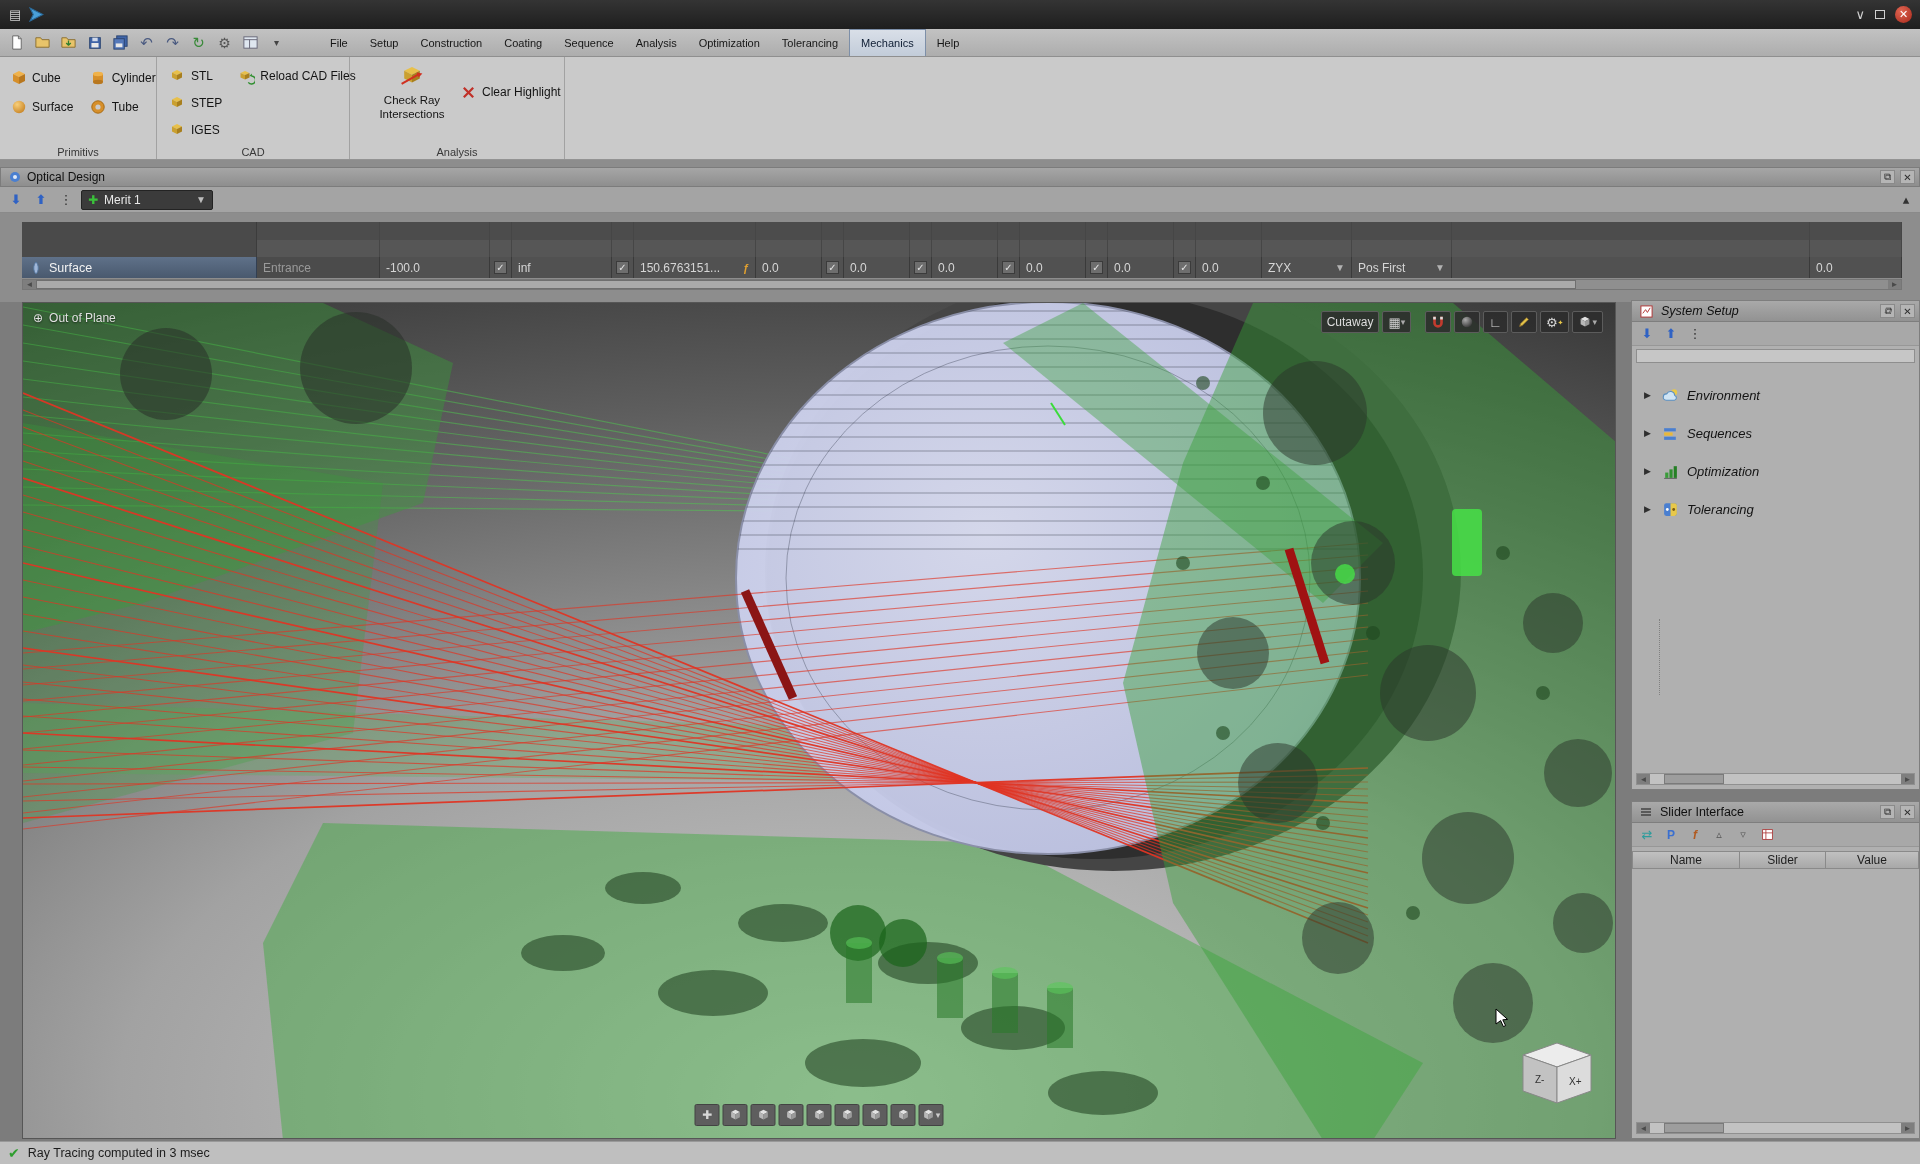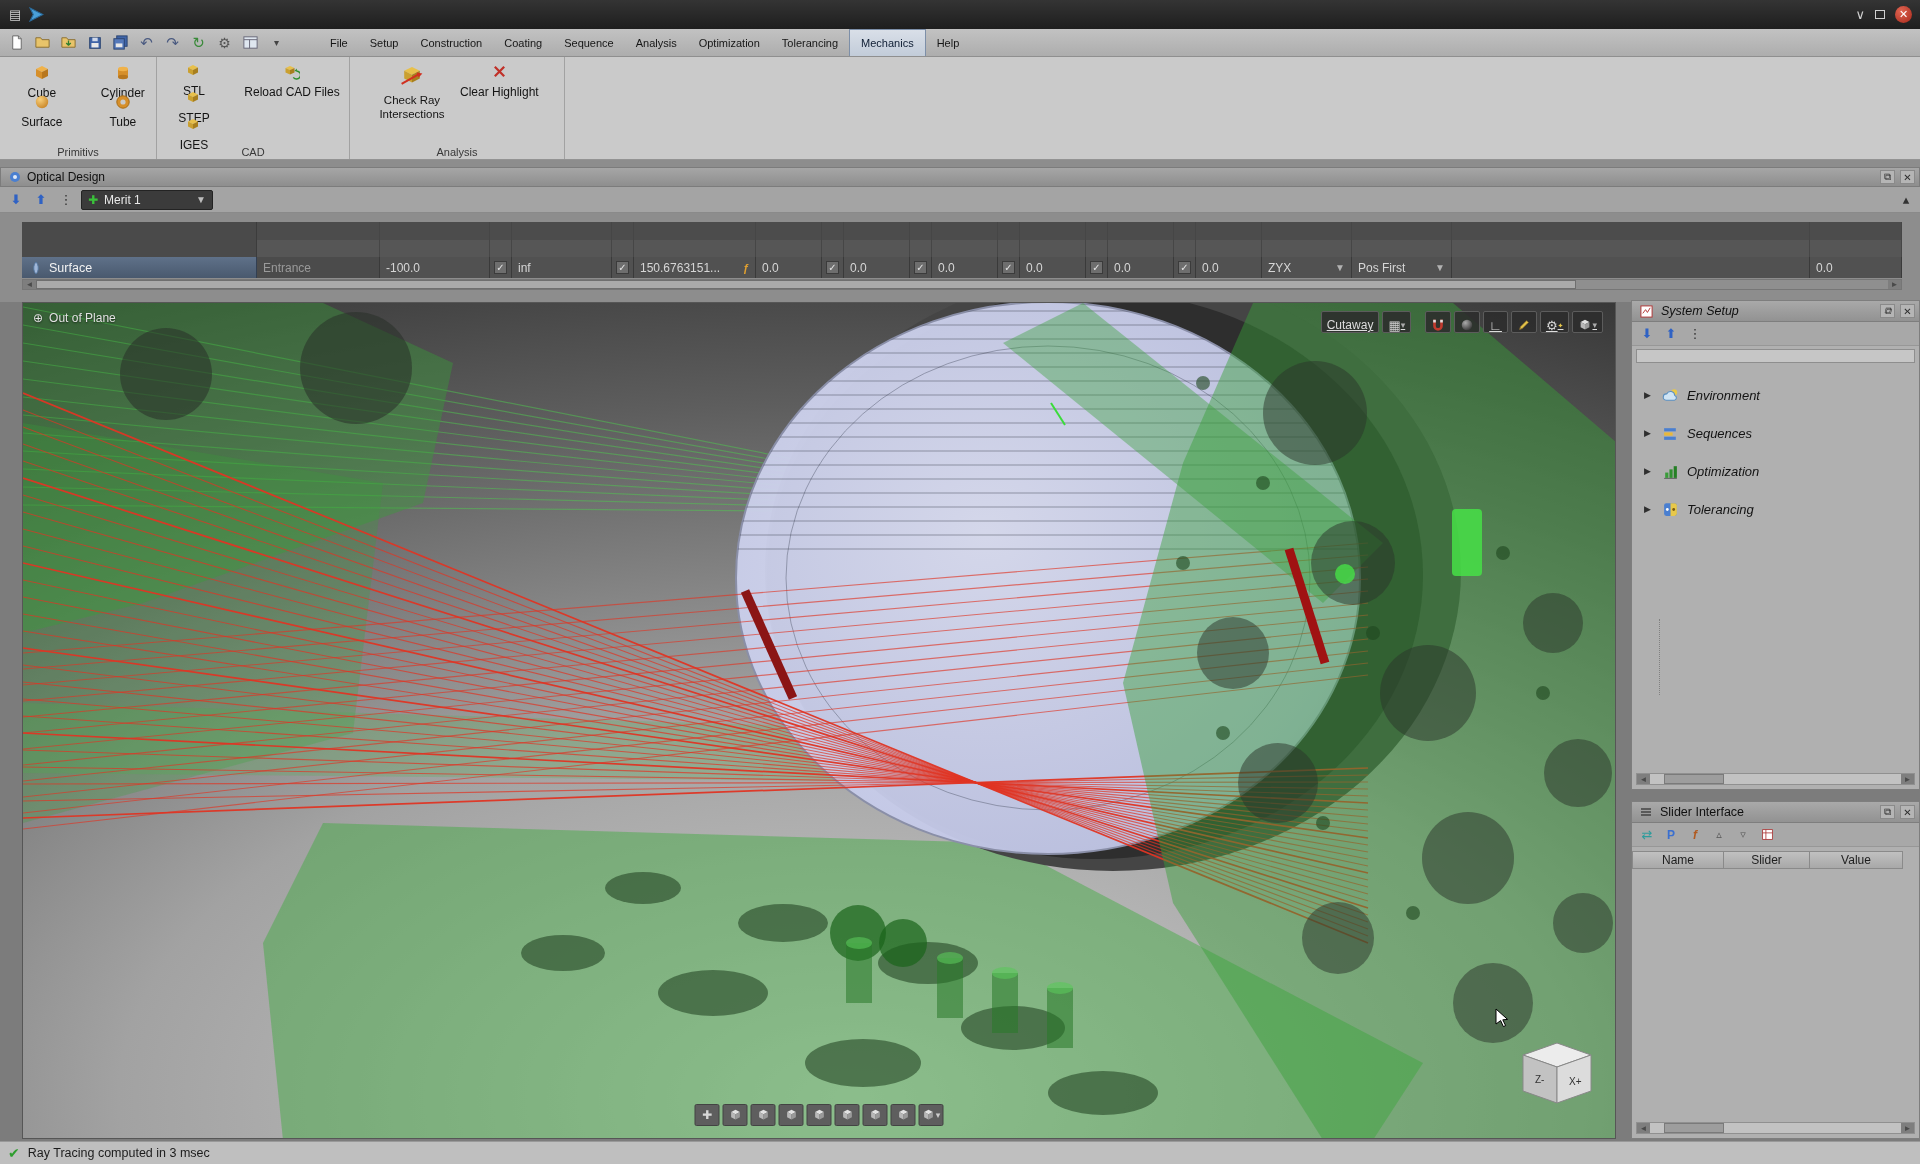--- a/index.html
+++ b/index.html
@@ -23,21 +23,21 @@
   #qtools{display:flex;align-items:center;padding-left:4px;gap:1px;}
   .qbtn{width:25px;height:24px;display:flex;align-items:center;justify-content:center;border:1px solid transparent;border-radius:2px;font-size:14px;color:#555;}
   #menus{display:flex;margin-left:30px;height:100%;align-items:stretch;}
   .menu-item{padding:0 11px;display:flex;align-items:center;font-size:11px;color:#161616;}
   .menu-item.active{background:linear-gradient(#d9dfe8,#c2ccd9);border:1px solid #7d8fa8;border-bottom:none;color:#0e1d33;}
 
   
   #ribbon{left:0;top:57px;width:1920px;height:103px;background:#cacaca;border-bottom:1px solid #939393;}
   .rgroup{position:absolute;top:0;bottom:0;border-right:1px solid #a2a2a2;}
   .rgroup-label{position:absolute;bottom:1px;left:0;right:0;text-align:center;font-size:11px;color:#383838;}
-  .ritem{display:flex;align-items:center;gap:5px;font-size:12px;color:#141414;white-space:nowrap;flex-direction:column;}
+  .ritem{display:flex;align-items:center;gap:5px;font-size:12px;color:#141414;white-space:nowrap;}
   .ritem .icon{width:17px;height:17px;}
   #grp-primitives .items{display:grid;grid-template-rows:26px 26px;grid-auto-flow:column;column-gap:16px;row-gap:3px;padding:8px 0 0 10px;}
   #grp-cad .items{display:grid;grid-template-rows:26px 26px 26px;grid-auto-flow:column;column-gap:16px;row-gap:1px;padding:6px 0 0 12px;}
   #grp-analysis .items{display:flex;padding:6px 0 0 14px;}
   .ritem-big{width:96px;display:flex;flex-direction:column;align-items:center;font-size:11.5px;color:#141414;text-align:center;line-height:1.2;}
   .ritem-big .icon{width:26px;height:26px;margin-bottom:5px;}
 
   
   #od-backdrop{left:0;top:160px;width:1920px;height:142px;background:#8d8d8d;}
   #od-header{left:0;top:167px;width:1920px;height:20px;background:linear-gradient(#a6a6a6,#8e8e8e);border:1px solid #7c7c7c;display:flex;align-items:center;font-size:12px;color:#101010;}
@@ -65,21 +65,21 @@
   .tcell .caret{margin-left:auto;color:#b2b2b2;font-size:10px;}
   .tcell .pickup{margin-left:auto;color:#e0a030;font-size:11px;font-weight:bold;}
   #tbl-scroll{left:22px;top:279px;width:1880px;height:11px;background:#8f8f8f;border:1px solid #767676;display:flex;align-items:stretch;}
   .scr-arrow{width:13px;background:#7e7e7e;color:#4a4a4a;font-size:8px;display:flex;align-items:center;justify-content:center;}
   #tbl-thumb{width:1540px;background:#aaaaaa;border:1px solid #6f6f6f;}
 
   
   #viewport{left:22px;top:302px;width:1594px;height:837px;border:1px solid #565656;background:#444;overflow:hidden;}
   #oop-label{left:10px;top:8px;display:flex;align-items:center;gap:6px;color:#e2e2e2;font-size:12px;text-shadow:0 1px 2px rgba(0,0,0,.6);}
   #cutaway-row{top:8px;right:12px;display:flex;align-items:center;gap:3px;}
-  .vbtn{height:22px;min-width:24px;background:rgba(44,44,44,.88);border:1px solid #5c5c5c;border-radius:2px;color:#ddd;display:flex;align-items:flex-end;justify-content:center;font-size:12px;padding:0 5px;gap:3px;text-decoration:underline;}
+  .vbtn{height:22px;min-width:24px;background:rgba(44,44,44,.88);border:1px solid #5c5c5c;border-radius:2px;color:#ddd;display:flex;align-items:center;justify-content:center;font-size:12px;padding:0 5px;gap:3px;}
   .vgap{width:8px;}
   #bottom-tools{bottom:12px;left:50%;transform:translateX(-50%);display:flex;gap:3px;}
   .btool{width:25px;height:22px;background:#5e5e5e;border:1px solid #434343;border-radius:2px;color:#d8d8d8;display:flex;align-items:center;justify-content:center;font-size:12px;gap:2px;}
   #orient-cube{left:1492px;top:738px;}
   #cursor{left:1472px;top:705px;}
 
   
   .panel{background:#b0b0b0;border:1px solid #7e7e7e;}
   #sys-panel{left:1631px;top:300px;width:289px;height:490px;font-style:italic;}
   #sli-panel{left:1631px;top:801px;width:289px;height:338px;}
@@ -945,21 +945,21 @@
         <div class="sbtn">
           <span class="icon">
             <svg width="13" height="13" viewBox="0 0 16 16">
               <rect x="2" y="2" width="12" height="12" fill="#fff" stroke="#a33"></rect>
               <path d="M2 6h12M6 2v12" stroke="#a33"></path>
             </svg>
           </span>
         </div>
       </div>
     <div id="sli-cols">
-        <div class="sli-col" style="width: 92px;">Name</div>
+        <div class="sli-col" style="width: 108px;">Name</div>
         <div class="sli-col" style="width: 86px;">Slider</div>
         <div class="sli-col" style="width: 93px;">Value</div>
       </div>
     <div class="phscroll" style="bottom:4px;">
       <span class="scr-arrow">◄</span>
       <div class="phthumb"></div>
       <span class="scr-arrow" style="margin-left:auto;">►</span>
     </div>
   </div>
 

